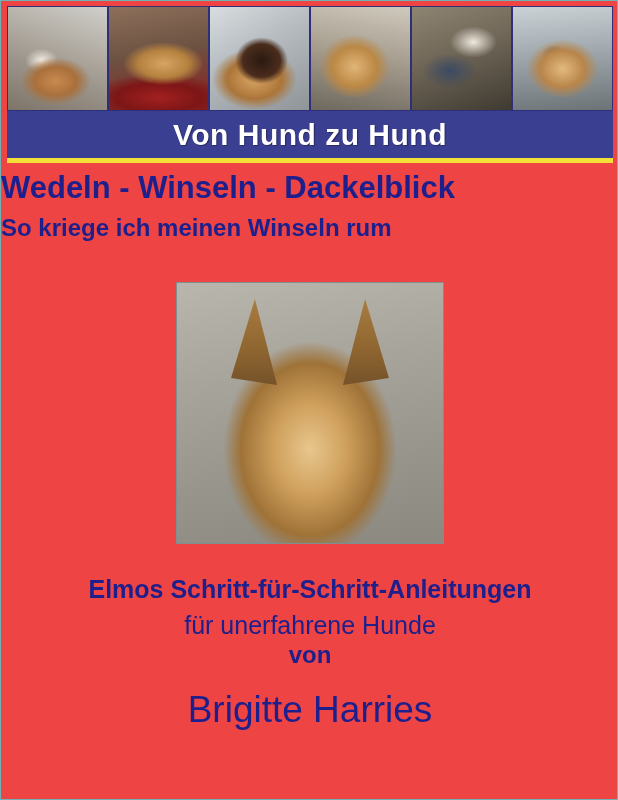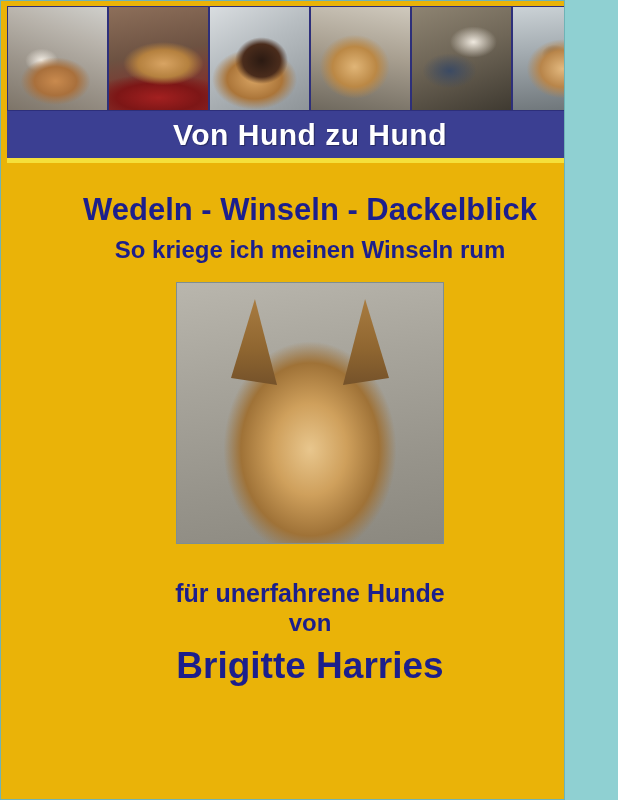--- a/index.html
+++ b/index.html
@@ -8,23 +8,23 @@
   }
   body {
     width: 618px;
     height: 800px;
     background: #8fd0d2;
     font-family: "Liberation Sans", sans-serif;
     overflow: hidden;
   }
   .cover {
     position: relative;
-    width: 565px;
+    width: 618px;
     height: 800px;
-    background: #eab308;
+    background: #ef4444;
     box-sizing: border-box;
     border: 1px solid #6fb3b6;
     overflow: hidden;
   }
 
   
   .photo-strip {
     position: absolute;
     left: 6px;
     top: 5px;
@@ -104,23 +104,23 @@
     top: 157px;
     width: 606px;
     height: 5px;
     background: #f5e03a;
   }
 
   
   .subtitle-block {
     position: absolute;
     left: 0;
-    top: 190px;
-    width: 618px;
-    text-align: center;
+    top: 168px;
+    width: 618px;
+    text-align: left;
   }
   .subtitle-main {
     color: #1c1f8c;
     font-size: 31px;
     font-weight: bold;
     line-height: 38px;
     white-space: nowrap;
   }
   .subtitle-sub {
     color: #1c1f8c;
@@ -178,35 +178,35 @@
   .tagline1 {
     color: #1c1f8c;
     font-size: 25px;
     font-weight: bold;
     line-height: 32px;
     white-space: nowrap;
   }
   .tagline2 {
     color: #1c1f8c;
     font-size: 25px;
-    font-weight: bold;
+    font-weight: normal;
     line-height: 32px;
     margin-top: 4px;
     white-space: nowrap;
   }
   .byline {
     color: #1c1f8c;
     font-size: 24px;
     font-weight: bold;
   }
   .author {
     color: #1c1f8c;
     font-size: 37px;
-    font-weight: bold;
-    margin-top: 8px;
+    font-weight: normal;
+    margin-top: 20px;
   }
 </style>
 </head>
 <body>
 
 <div class="cover">
 
   <div class="photo-strip">
     <div class="strip-cell ph1"></div>
     <div class="strip-cell ph2"></div>
@@ -225,18 +225,19 @@
     <div class="subtitle-main">Wedeln - Winseln - Dackelblick</div>
     <div class="subtitle-sub">So kriege ich meinen Winseln rum</div>
   </div>
 
   <div class="portrait">
     <div class="ear-left"></div>
     <div class="ear-right"></div>
   </div>
 
   <div class="bottom-block">
+    <div class="tagline1">Elmos Schritt-für-Schritt-Anleitungen</div>
     <div class="tagline2">für unerfahrene Hunde</div>
     <div class="byline">von</div>
     <div class="author">Brigitte Harries</div>
   </div>
 
 </div>
 
 </body></html>

